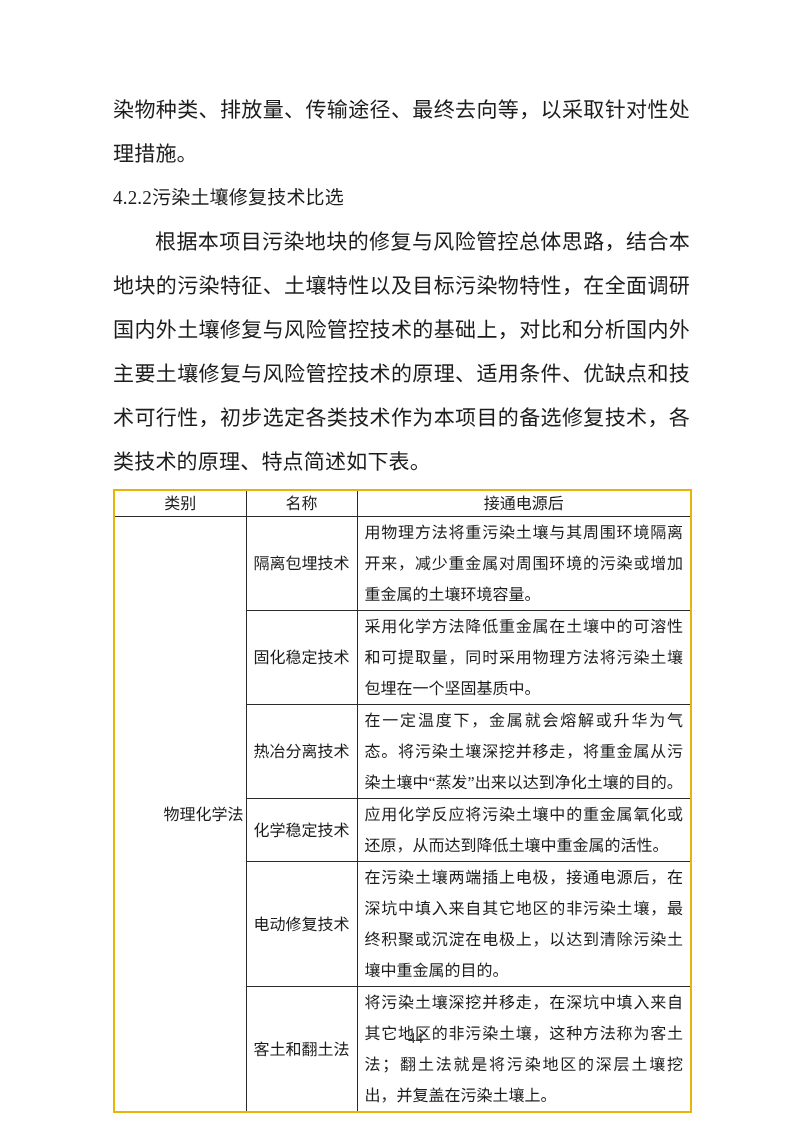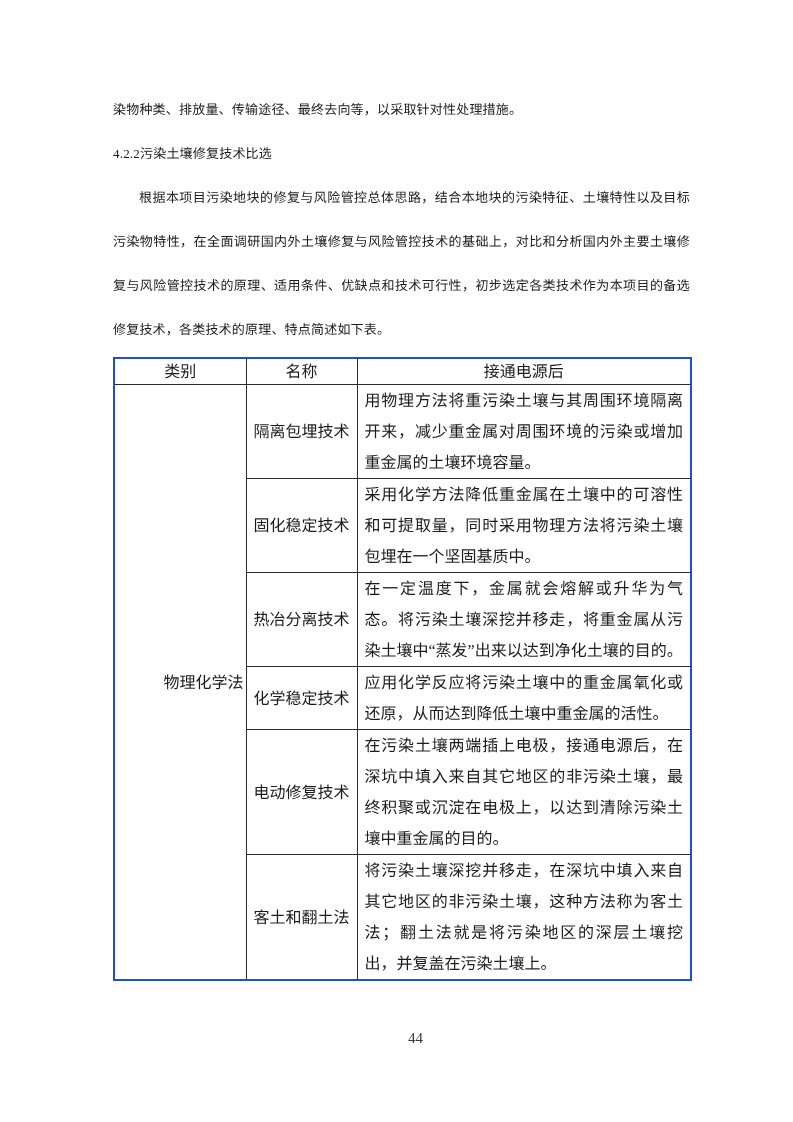--- a/index.html
+++ b/index.html
@@ -15,38 +15,38 @@
   }
   .content {
     position: absolute;
     left: 113px;
     top: 0;
     width: 577px;
     padding-top: 88px;
   }
   .body-line, .heading, .body-para {
     margin: 0;
-    font-size: 13px;
+    font-size: 21px;
     line-height: 44px;
     font-weight: normal;
     letter-spacing: 0.2px;
   }
   .body-line { text-align: justify; }
-  .heading { font-size: 13px; }
+  .heading { font-size: 19px; }
   .body-para {
     text-align: justify;
     text-indent: 2em;
   }
   table.tech-table {
     margin-top: 5px;
     border-collapse: collapse;
     table-layout: fixed;
     width: 577px;
     font-size: 16px;
-    border: 2px solid #1d4ed8;
+    border: 2px solid #eab308;
   }
   .tech-table th, .tech-table td {
     border: 1px solid #2b2b2b;
     font-weight: normal;
     box-sizing: border-box;
   }
   .tech-table th {
     height: 25px;
     line-height: 25px;
     text-align: center;

